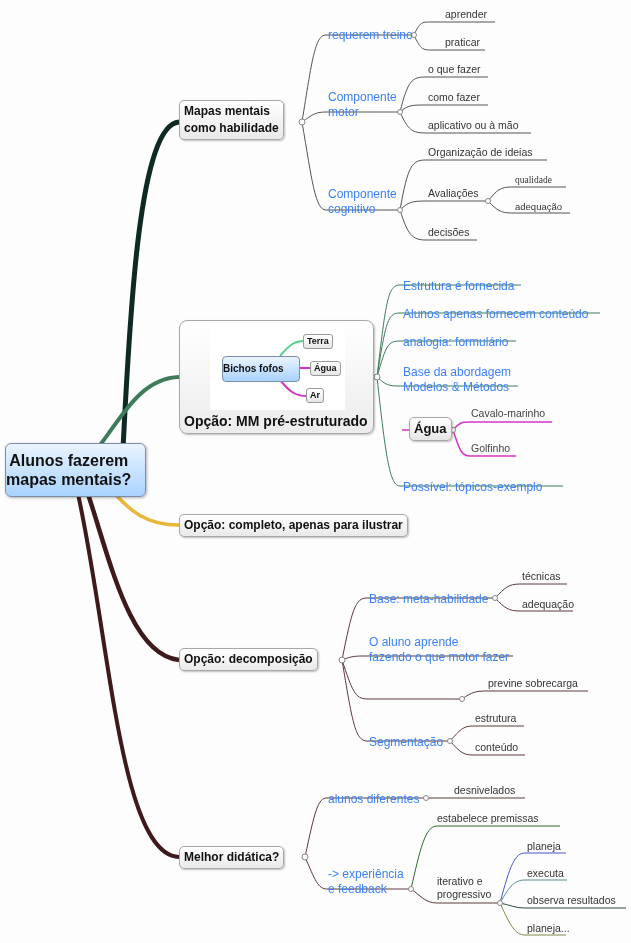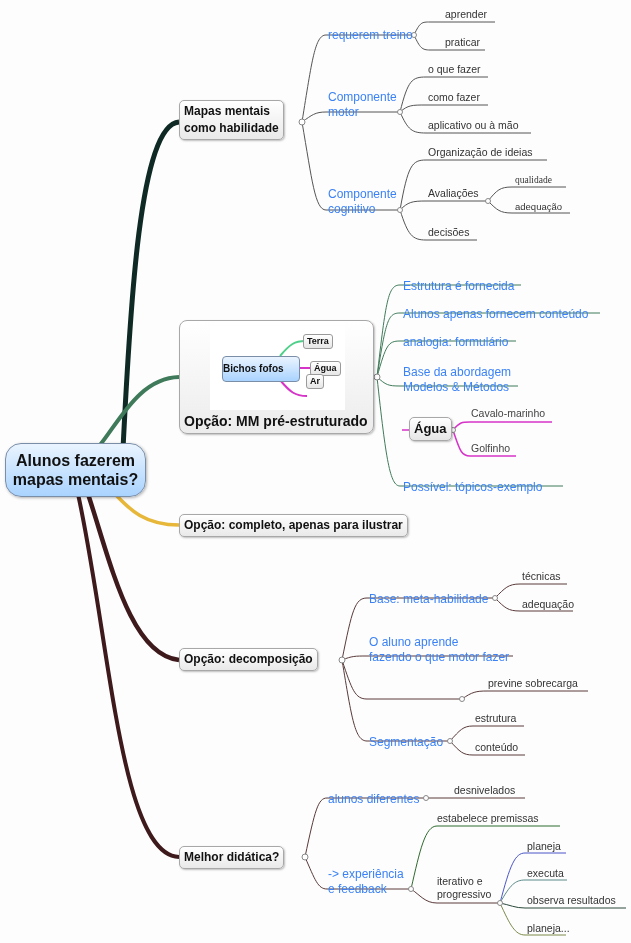--- a/index.html
+++ b/index.html
@@ -7,23 +7,23 @@
          font-family:"Liberation Sans", sans-serif; }
   #canvas { position:absolute; left:0; top:0; width:631px; height:943px; background:#fdfdfd; }
   svg.links { position:absolute; left:0; top:0; width:631px; height:943px; }
   .node { position:absolute; white-space:nowrap; color:#222; }
   .t { font-size:12px; line-height:15px; color:#3b82f6;margin-top:9px; }
   .s { font-size:10.5px; line-height:13px; color:#333; }
   .box { position:absolute; border:1px solid #a8a8a8; border-radius:5px;
          background:linear-gradient(#ffffff,#e9e9e9); box-shadow:1px 1px 2px rgba(0,0,0,0.25);
          font-weight:bold; font-size:12px; line-height:17px; color:#111; padding:2px 4px; white-space:nowrap; }
   .central { position:absolute; left:5px; top:443px; width:139px; height:52px; border:1px solid #7a8ea8;
-             border-radius:16px; background:linear-gradient(#eaf4ff,#a9d3ff); box-shadow:1px 1px 3px rgba(0,0,0,0.3);
+             border-radius:6px; background:linear-gradient(#eaf4ff,#a9d3ff); box-shadow:1px 1px 3px rgba(0,0,0,0.3);
              font-weight:bold; font-size:16px; line-height:19px; color:#111; text-align:center;
-             display:flex; align-items:center; justify-content:center; }
+             display:flex; align-items:center; }
   .imgbox { position:absolute; left:179px; top:320px; width:193px; height:112px; border:1px solid #a8a8a8;
             border-radius:8px; background:linear-gradient(#ffffff,#ececec); box-shadow:1px 1px 2px rgba(0,0,0,0.25); }
   .imgbox .inner { position:absolute; left:30px; top:5px; width:135px; height:84px; background:#ffffff; }
   .imgbox .cap { position:absolute; left:4px; bottom:4px; font-weight:bold; font-size:14px; color:#111; white-space:nowrap; }
   .mini { position:absolute; border:1px solid #9a9a9a; border-radius:3px; background:linear-gradient(#fff,#e6e6e6);
           font-weight:bold; font-size:9px; line-height:11px; padding:1px 3px; color:#111; }
   .miniroot { position:absolute; left:12px; top:30px; width:76px; height:24px; border:1px solid #7a8ea8; border-radius:4px;
               background:linear-gradient(#eaf4ff,#a9d3ff); font-weight:bold; font-size:10px; line-height:24px; text-align:left; color:#111; }
   .agua { position:absolute; left:409px; top:417px; border:1px solid #a8a8a8; border-radius:5px;
           background:linear-gradient(#fff,#e6e6e6); box-shadow:1px 1px 2px rgba(0,0,0,0.25);
@@ -148,21 +148,21 @@
 <div class="imgbox">
   <div class="inner">
     <svg width="135" height="84" style="position:absolute;left:0;top:0;">
       <path d="M 70 30 C 80 18, 85 15, 95 15" stroke="#4fd08a" stroke-width="2" fill="none"></path>
       <path d="M 88 42 L 100 42" stroke="#d633c8" stroke-width="2" fill="none"></path>
       <path d="M 70 54 C 80 66, 85 70, 97 70" stroke="#d633c8" stroke-width="2" fill="none"></path>
     </svg>
     <div class="miniroot">Bichos fofos</div>
     <div class="mini" style="left:93px; top:8px;">Terra</div>
     <div class="mini" style="left:100px; top:35px;">Água</div>
-    <div class="mini" style="left:96px; top:48px;text-align:right;">Ar</div>
+    <div class="mini" style="left:96px; top:62px;text-align:right;">Ar</div>
   </div>
   <div class="cap">Opção: MM pré-estruturado</div>
 </div>
 <div class="node t" style="left:403px; top:270px;">Estrutura é fornecida</div>
 <div class="node t" style="left:403px; top:298px;">Alunos apenas fornecem conteúdo</div>
 <div class="node t" style="left:403px; top:326px;">analogia: formulário</div>
 <div class="node t" style="left:403px; top:356px;">
   <div>Base da abordagem</div>
   <div>Modelos &amp; Métodos</div>
 </div>

